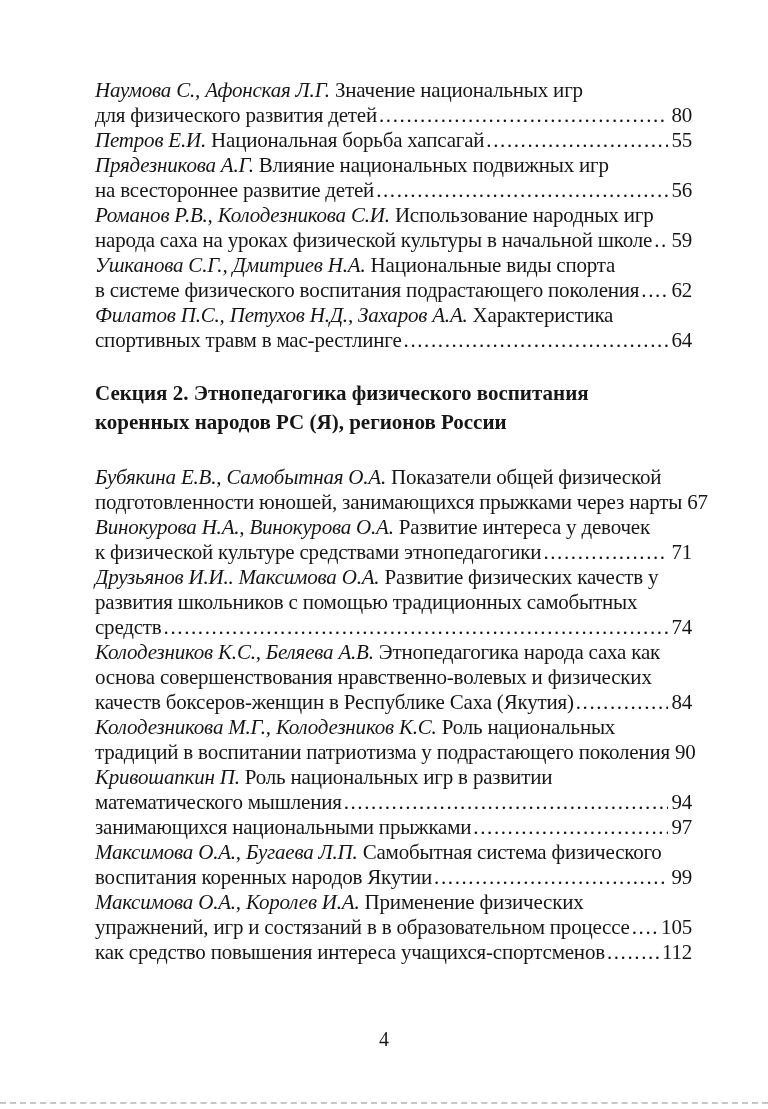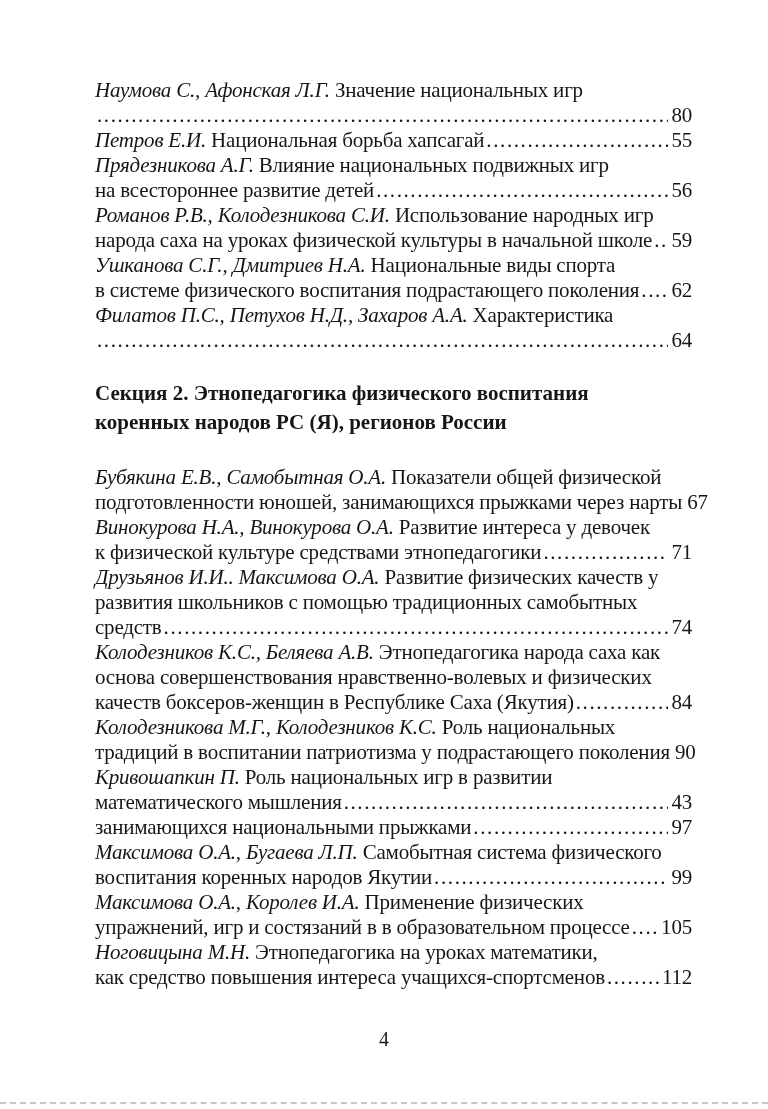--- a/index.html
+++ b/index.html
@@ -77,20 +77,21 @@
   }
 </style>
 </head>
 <body>
 
 <div class="page">
   <div class="text-block" id="toc-root">
       <div class="toc-section">
         <div class="toc-line"><span class="line-text"><i class="authors">Наумова С., Афонская Л.Г.</i> Значение национальных игр</span></div>
         <div class="toc-line with-page">
+          <span class="line-text">для физического развития детей</span>
           <span class="leader"></span>
           <span class="page-num">80</span>
         </div>
         <div class="toc-line with-page">
           <span class="line-text"><i class="authors">Петров Е.И.</i> Национальная борьба хапсагай</span>
           <span class="leader"></span>
           <span class="page-num">55</span>
         </div>
         <div class="toc-line"><span class="line-text"><i class="authors">Прядезникова А.Г.</i> Влияние национальных подвижных игр</span></div>
         <div class="toc-line with-page">
@@ -105,20 +106,21 @@
           <span class="page-num">59</span>
         </div>
         <div class="toc-line"><span class="line-text"><i class="authors">Ушканова С.Г., Дмитриев Н.А.</i> Национальные виды спорта</span></div>
         <div class="toc-line with-page">
           <span class="line-text">в системе физического воспитания подрастающего поколения</span>
           <span class="leader"></span>
           <span class="page-num">62</span>
         </div>
         <div class="toc-line"><span class="line-text"><i class="authors">Филатов П.С., Петухов Н.Д., Захаров А.А.</i> Характеристика</span></div>
         <div class="toc-line with-page">
+          <span class="line-text">спортивных травм в мас-рестлинге</span>
           <span class="leader"></span>
           <span class="page-num">64</span>
         </div>
       </div>
       <div class="toc-section">
         <div class="section-heading toc-line" style="margin-bottom: 2px;">Секция 2. Этнопедагогика физического воспитания</div>
         <div class="section-heading toc-line" style="margin-top: 0px; margin-bottom: 29px;">коренных народов РС (Я), регионов России</div>
         <div class="toc-line"><span class="line-text"><i class="authors">Бубякина Е.В., Самобытная О.А.</i> Показатели общей физической</span></div>
         <div class="toc-line with-page">
           <span class="line-text">подготовленности юношей, занимающихся прыжками через нарты</span>
@@ -148,40 +150,39 @@
         <div class="toc-line"><span class="line-text"><i class="authors">Колодезникова М.Г., Колодезников К.С.</i> Роль национальных</span></div>
         <div class="toc-line with-page">
           <span class="line-text">традиций в воспитании патриотизма у подрастающего поколения</span>
           <span class="leader"></span>
           <span class="page-num">90</span>
         </div>
         <div class="toc-line"><span class="line-text"><i class="authors">Кривошапкин П.</i> Роль национальных игр в развитии</span></div>
         <div class="toc-line with-page">
           <span class="line-text">математического мышления</span>
           <span class="leader"></span>
-          <span class="page-num">43</span>
+          <span class="page-num">94</span>
         </div>
         <div class="toc-line with-page">
           <span class="line-text">занимающихся  национальными прыжками</span>
           <span class="leader"></span>
           <span class="page-num">97</span>
         </div>
         <div class="toc-line"><span class="line-text"><i class="authors">Максимова О.А., Бугаева Л.П.</i> Самобытная система физического</span></div>
         <div class="toc-line with-page">
           <span class="line-text">воспитания коренных народов Якутии</span>
           <span class="leader"></span>
           <span class="page-num">99</span>
         </div>
         <div class="toc-line"><span class="line-text"><i class="authors">Максимова О.А., Королев И.А.</i> Применение физических</span></div>
         <div class="toc-line with-page">
           <span class="line-text">упражнений, игр и состязаний в в образовательном процессе</span>
           <span class="leader"></span>
           <span class="page-num">105</span>
         </div>
-        <div class="toc-line"><span class="line-text"><i class="authors">Ноговицына М.Н.</i> Этнопедагогика на уроках математики,</span></div>
         <div class="toc-line with-page">
           <span class="line-text">как средство повышения интереса учащихся-спортсменов</span>
           <span class="leader"></span>
           <span class="page-num">112</span>
         </div>
       </div>
     </div>
 
   <div class="footer-page-number">4</div>
 

